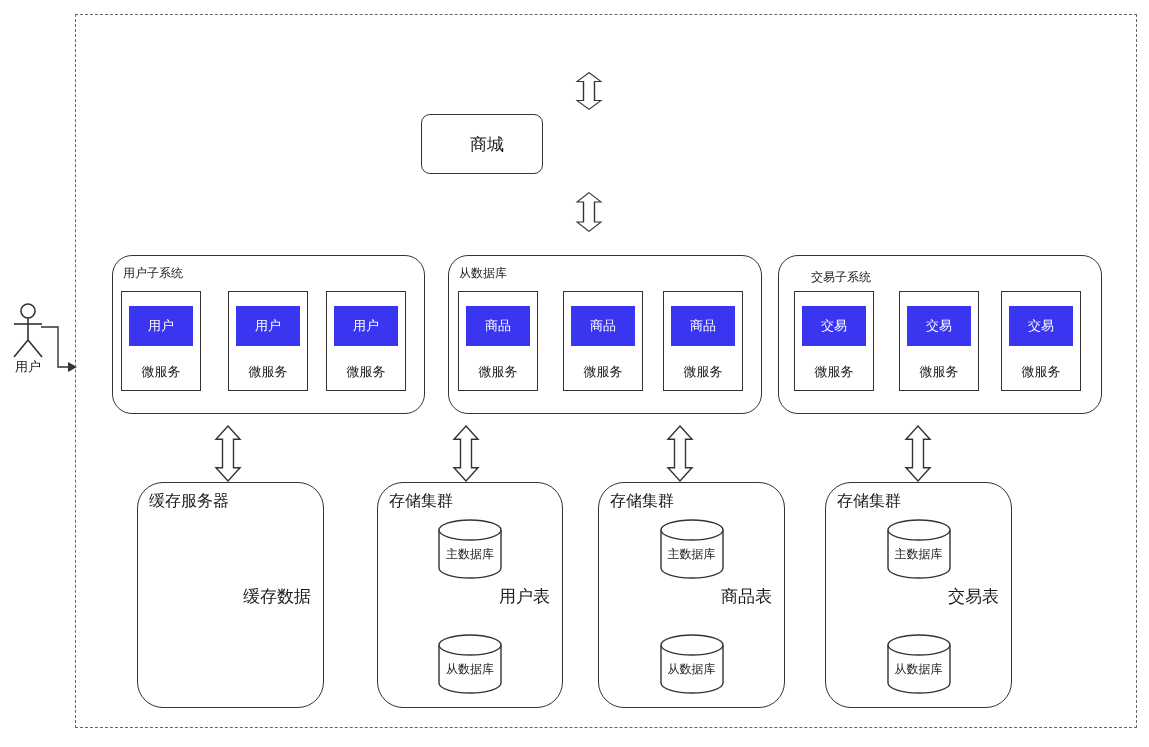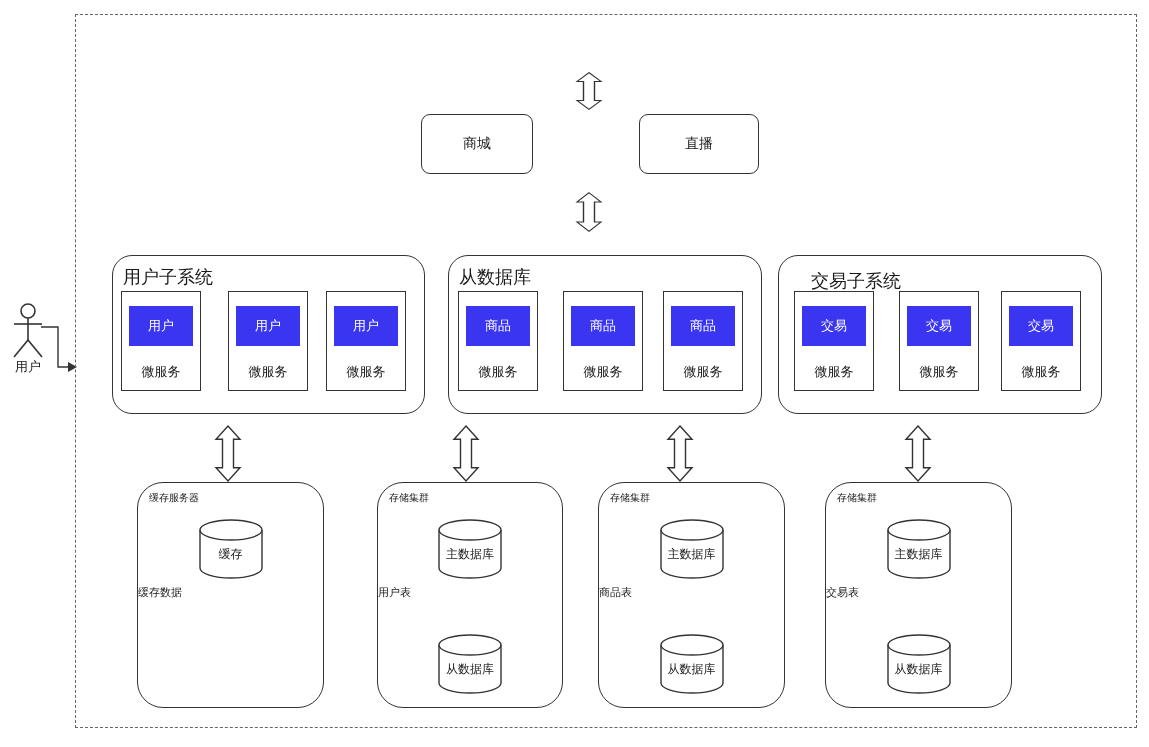--- a/index.html
+++ b/index.html
@@ -6,33 +6,33 @@
   .canvas {
     position:relative; width:1149px; height:747px; background:#ffffff;
     font-family:"Liberation Sans", sans-serif; color:#1a1a1a; overflow:hidden;
   }
   .frame { position:absolute; left:75px; top:14px; width:1060px; height:712px; border:1px dashed #666; }
 
   .lb-box { position:absolute; left:432px; top:31px; width:336px; height:34px; border:1px solid #333;
             background:#fff; display:flex; align-items:center; justify-content:center; font-size:14px; }
 
   .app-box { position:absolute; top:114px; height:58px; border:1px solid #333; border-radius:9px;
-             background:#fff; display:flex; align-items:center; justify-content:center; font-size:14px; }
+             background:#fff; display:flex; align-items:center; justify-content:center; font-size:17px;padding-left:10px; }
 
   .subsys { position:absolute; top:255px; height:157px; border:1px solid #333; border-radius:20px; background:#fff; }
-  .subsys-label { position:absolute; left:10px; top:9px; font-size:18px; white-space:nowrap; }
+  .subsys-label { position:absolute; left:10px; top:9px; font-size:12px; white-space:nowrap; }
 
   .svc { position:absolute; top:35px; width:78px; height:98px; border:1px solid #333; background:#fff; }
   .svc-blue { position:absolute; left:7px; right:7px; top:14px; height:40px; color:#fff;
               display:flex; align-items:center; justify-content:center; font-size:13px; }
   .svc-cap { position:absolute; left:0; right:0; bottom:9px; text-align:center; font-size:13px; }
 
   .store { position:absolute; top:482px; height:224px; border:1px solid #333; border-radius:26px; background:#fff; }
-  .store-label { position:absolute; left:11px; top:8px; font-size:10px; white-space:nowrap; }
-  .store-caption { position:absolute; left:0; right:12px; text-align:left; font-size:11px; }
+  .store-label { position:absolute; left:11px; top:8px; font-size:16px; white-space:nowrap; }
+  .store-caption { position:absolute; left:0; right:12px; text-align:right; font-size:17px; }
 
   .cyl { position:absolute; left:50%; transform:translateX(-50%); width:64px; height:60px; }
   .cyl svg { position:absolute; left:0; top:0; }
   .cyl-label { position:absolute; left:-4px; right:-4px; top:27px; text-align:center; font-size:12px; white-space:nowrap; }
 
   .varrow { position:absolute; }
   .actor-svg { position:absolute; left:6px; top:300px; }
   .actor-label { position:absolute; left:4px; top:358px; width:48px; text-align:center; font-size:13px; }
   .actor-arrow { position:absolute; left:40px; top:320px; }
 </style>
@@ -57,21 +57,20 @@
   </svg>
 
   <div class="frame"></div>
 
 
   <svg class="varrow" style="left:574px;top:72px" width="30" height="38" viewBox="0 0 30 56" preserveAspectRatio="none">
     <polygon points="15,1 27,14 20.5,14 20.5,42 27,42 15,55 3,42 9.5,42 9.5,14 3,14" fill="#fff" stroke="#333" stroke-width="1.4"></polygon>
   </svg>
 
   <div class="app-box" style="left:421px;width:110px">商城</div>
-  <div class="app-box" style="left:639px;width:118px">直播</div>
 
   <svg class="varrow" style="left:574px;top:192px" width="30" height="40" viewBox="0 0 30 56" preserveAspectRatio="none">
     <polygon points="15,1 27,14 20.5,14 20.5,42 27,42 15,55 3,42 9.5,42 9.5,14 3,14" fill="#fff" stroke="#333" stroke-width="1.4"></polygon>
   </svg>
 
   <div class="subsys" style="left:112px;width:311px">
     <div class="subsys-label">用户子系统</div>
     <div class="svc" style="left:8px">
       <div class="svc-blue" style="background-color: rgb(58, 53, 241);">用户</div>
       <div class="svc-cap">微服务</div>
@@ -126,27 +125,20 @@
   </svg>
   <svg class="varrow" style="left:665px;top:425px" width="30" height="57" viewBox="0 0 30 56" preserveAspectRatio="none">
     <polygon points="15,1 27,14 20.5,14 20.5,42 27,42 15,55 3,42 9.5,42 9.5,14 3,14" fill="#fff" stroke="#333" stroke-width="1.4"></polygon>
   </svg>
   <svg class="varrow" style="left:903px;top:425px" width="30" height="57" viewBox="0 0 30 56" preserveAspectRatio="none">
     <polygon points="15,1 27,14 20.5,14 20.5,42 27,42 15,55 3,42 9.5,42 9.5,14 3,14" fill="#fff" stroke="#333" stroke-width="1.4"></polygon>
   </svg>
 
   <div class="store" style="left:137px;width:185px">
     <div class="store-label">缓存服务器</div>
-    <div class="cyl" style="top:36px">
-      <svg width="64" height="60" viewBox="0 0 64 60">
-        <path d="M1,11 v38 a31,10 0 0 0 62,0 v-38" fill="#fff" stroke="#333" stroke-width="1.4"></path>
-        <ellipse cx="32" cy="11" rx="31" ry="10" fill="#fff" stroke="#333" stroke-width="1.4"></ellipse>
-      </svg>
-      <div class="cyl-label">缓存</div>
-    </div>
     <div class="store-caption" style="top:102px">缓存数据</div>
   </div>
 
   <div class="store" style="left:377px;width:184px">
     <div class="store-label">存储集群</div>
     <div class="cyl" style="top:36px">
       <svg width="64" height="60" viewBox="0 0 64 60">
         <path d="M1,11 v38 a31,10 0 0 0 62,0 v-38" fill="#fff" stroke="#333" stroke-width="1.4"></path>
         <ellipse cx="32" cy="11" rx="31" ry="10" fill="#fff" stroke="#333" stroke-width="1.4"></ellipse>
       </svg>

